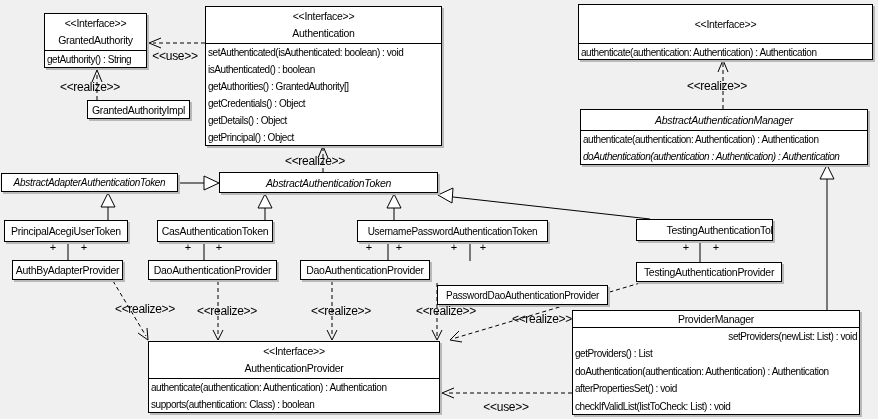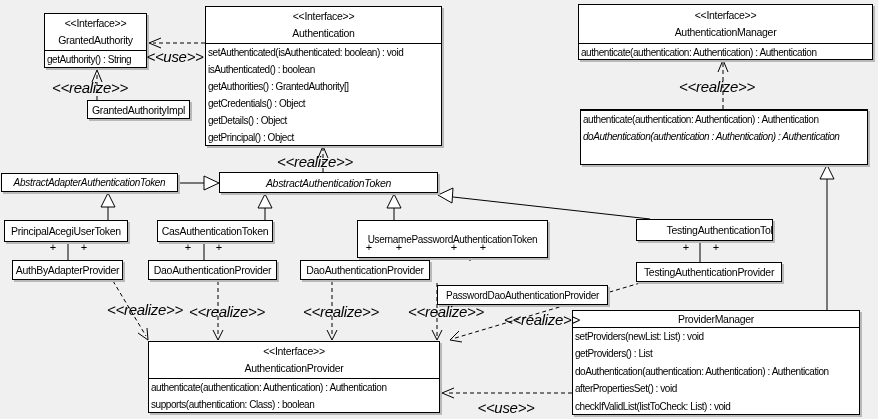--- a/index.html
+++ b/index.html
@@ -11,22 +11,22 @@
        box-sizing:border-box;color:#000;z-index:2;overflow:hidden;}
   .single{display:flex;align-items:center;justify-content:center;font-size:10.5px;
           letter-spacing:-0.3px;white-space:nowrap;}
   .title{display:flex;flex-direction:column;justify-content:center;text-align:center;
          font-size:10.5px;letter-spacing:-0.3px;}
   .title div{line-height:17px;white-space:nowrap;overflow:hidden;}
   .methods{border-top:1px solid #000;}
   .methods div{font-size:10px;letter-spacing:-0.45px;line-height:17px;padding:0 2px;
                white-space:nowrap;overflow:hidden;}
   .it{font-style:italic;}
-  .lbl{position:absolute;transform:translate(-50%,-50%);font-size:15px;
-       letter-spacing:-0.3px;white-space:nowrap;color:#000;z-index:3;font-style:italic;}
+  .lbl{position:absolute;transform:translate(-50%,-50%);font-size:12px;
+       letter-spacing:-0.3px;white-space:nowrap;color:#000;z-index:3;}
   .plus{position:absolute;transform:translate(-50%,-50%);font-size:11px;color:#000;z-index:3;}
 </style>
 </head>
 <body>
 
 <div id="diagram">
 
   <svg class="wires" width="878" height="419">
 
     <g stroke="#000" fill="#fff">
@@ -130,28 +130,30 @@
       <div>getAuthorities() : GrantedAuthority[]</div>
       <div>getCredentials() : Object</div>
       <div>getDetails() : Object</div>
       <div>getPrincipal() : Object</div>
     </div>
   </div>
 
   <div class="box" style="left:578px;top:4px;width:295px;height:56px;">
     <div class="title" style="height:38px;">
       <div>&lt;&lt;Interface&gt;&gt;</div>
-      <div>AuthenticationManager</div>
     </div>
     <div class="methods">
       <div>authenticate(authentication: Authentication) : Authentication</div>
     </div>
   </div>
 
   <div class="box" style="left:580px;top:109px;width:288px;height:56px;">
+    <div class="title it" style="height:20px;">
+      <div>AbstractAuthenticationManager</div>
+    </div>
     <div class="methods">
       <div>authenticate(authentication: Authentication) : Authentication</div>
       <div class="it">doAuthentication(authentication : Authentication) : Authentication</div>
     </div>
   </div>
 
   <div class="box single it" style="left:1px;top:173px;width:177px;height:19px;font-size:10px;">
     <span>AbstractAdapterAuthenticationToken</span>
   </div>
 
@@ -160,21 +162,21 @@
   </div>
 
   <div class="box single" style="left:4px;top:220px;width:124px;height:22px;">
     <span>PrincipalAcegiUserToken</span>
   </div>
 
   <div class="box single" style="left:157px;top:220px;width:116px;height:22px;">
     <span>CasAuthenticationToken</span>
   </div>
 
-  <div class="box single" style="left:357px;top:220px;width:191px;height:38px;font-size:10px;">
+  <div class="box single" style="left:357px;top:220px;width:191px;height:22px;font-size:10px;">
     <span>UsernamePasswordAuthenticationToken</span>
   </div>
 
   <div class="box single" style="left:636px;top:219px;width:137px;height:22px;padding-left:44px;">
     <span>TestingAuthenticationToken</span>
   </div>
 
   <div class="box single" style="left:12px;top:260px;width:111px;height:20px;">
     <span>AuthByAdapterProvider</span>
   </div>
@@ -204,21 +206,21 @@
       <div>authenticate(authentication: Authentication) : Authentication</div>
       <div>supports(authentication: Class) : boolean</div>
     </div>
   </div>
 
   <div class="box" style="left:572px;top:310px;width:288px;height:105px;">
     <div class="title" style="height:16px;">
       <div style="line-height:16px;">ProviderManager</div>
     </div>
     <div class="methods" style="line-height:17.4px;">
-      <div style="line-height:17.4px;">setProviders(newList: List) : void</div>
+      <div style="line-height:17.4px;text-align:right;">setProviders(newList: List) : void</div>
       <div style="line-height:17.4px;">getProviders() : List</div>
       <div style="line-height:17.4px;">doAuthentication(authentication: Authentication) : Authentication</div>
       <div style="line-height:17.4px;">afterPropertiesSet() : void</div>
       <div style="line-height:17.4px;">checkIfValidList(listToCheck: List) : void</div>
     </div>
   </div>
 
   <span class="lbl" style="left:175px;top:56px;">&lt;&lt;use&gt;&gt;</span>
   <span class="lbl" style="left:90px;top:87px;">&lt;&lt;realize&gt;&gt;</span>
   <span class="lbl" style="left:315px;top:161px;">&lt;&lt;realize&gt;&gt;</span>

